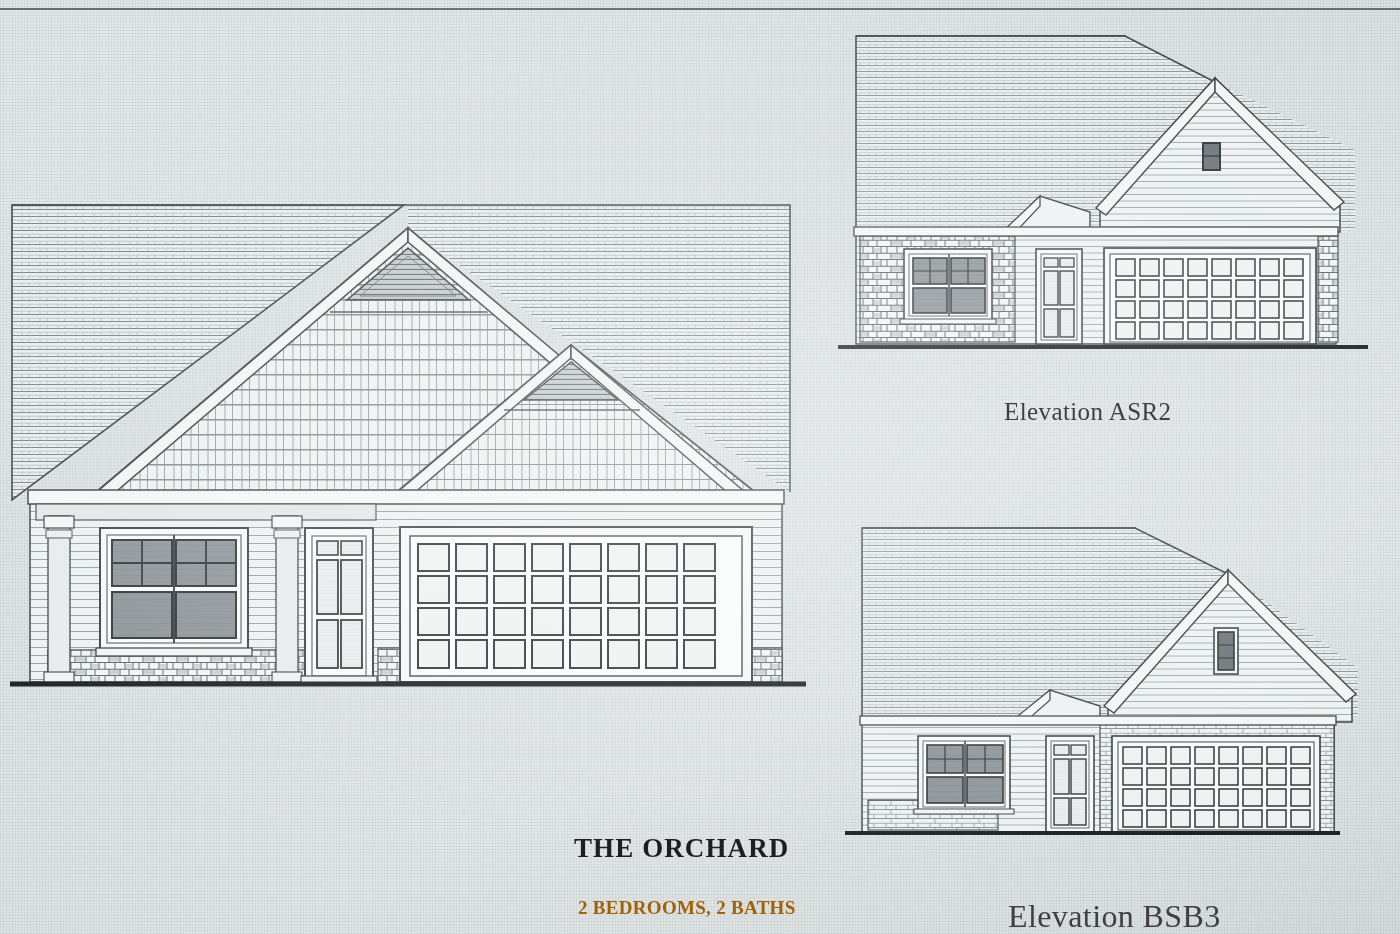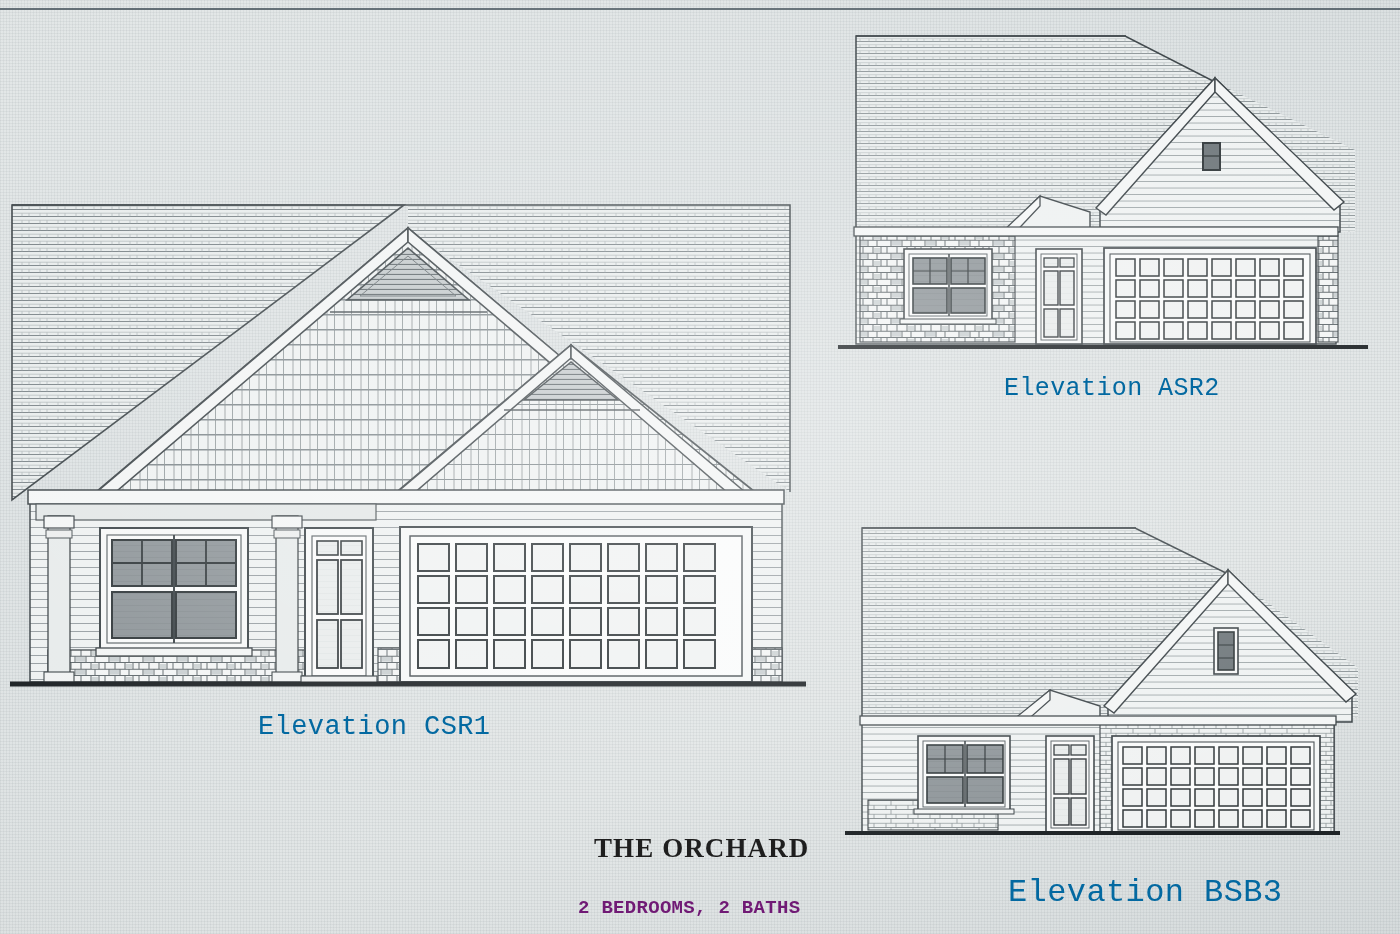--- a/index.html
+++ b/index.html
@@ -25,38 +25,39 @@
   }
   .scanline-top{
     position:absolute;left:0;top:8px;width:1400px;height:2px;
     background:#4e5a63;opacity:.85;
   }
   .stage{position:absolute;inset:0;}
   svg.draw{position:absolute;left:0;top:0;width:1400px;height:934px;overflow:visible;}
 
   .cap{
     position:absolute;
-    color:#0369a1;
-    font-family:Liberation Mono, monospace;
+    color:#404040;
+    font-family:Liberation Serif, serif;
     white-space:nowrap;
+    margin-top:24px;
   }
   #cap-csr1{left:258px;top:712px;font-size:27px;letter-spacing:.4px;}
   #cap-asr2{left:1004px;top:374px;font-size:25px;letter-spacing:.4px;}
   #cap-bsb3{left:1008px;top:874px;font-size:32px;letter-spacing:.4px;}
 
   #plan-title{
-    position:absolute;left:594px;top:833px;
+    position:absolute;left:574px;top:833px;
     font-family:"Liberation Serif", serif;
     font-weight:bold;font-size:27px;letter-spacing:1.1px;color:#1e1e1e;
     white-space:nowrap;
   }
   #plan-sub{
     position:absolute;left:578px;top:897px;
-    font-family:Liberation Mono, monospace;
-    font-weight:bold;font-size:19px;letter-spacing:.3px;color:#701a75;
+    font-family:Liberation Serif, serif;
+    font-weight:bold;font-size:19px;letter-spacing:.3px;color:#a16207;
     white-space:nowrap;
   }
 </style>
 </head>
 <body>
 
 <div id="paper"></div>
 <div class="scanline-top"></div>
 
 <div class="stage">
@@ -444,20 +445,19 @@
             <rect x="1291" y="810" width="19" height="17"></rect>
       </g>
     </g>
 
     <path d="M845 833 H1340" stroke="#1c2124" stroke-width="4" fill="none"></path>
   </g>
 </svg>
 
 <div id="vignette"></div>
 
-<div class="cap" id="cap-csr1">Elevation CSR1</div>
 <div class="cap" id="cap-asr2">Elevation ASR2</div>
 <div class="cap" id="cap-bsb3">Elevation BSB3</div>
 
 <div id="plan-title">THE ORCHARD</div>
 <div id="plan-sub">2 BEDROOMS, 2 BATHS</div>
 
 </div>
 
 </body></html>

